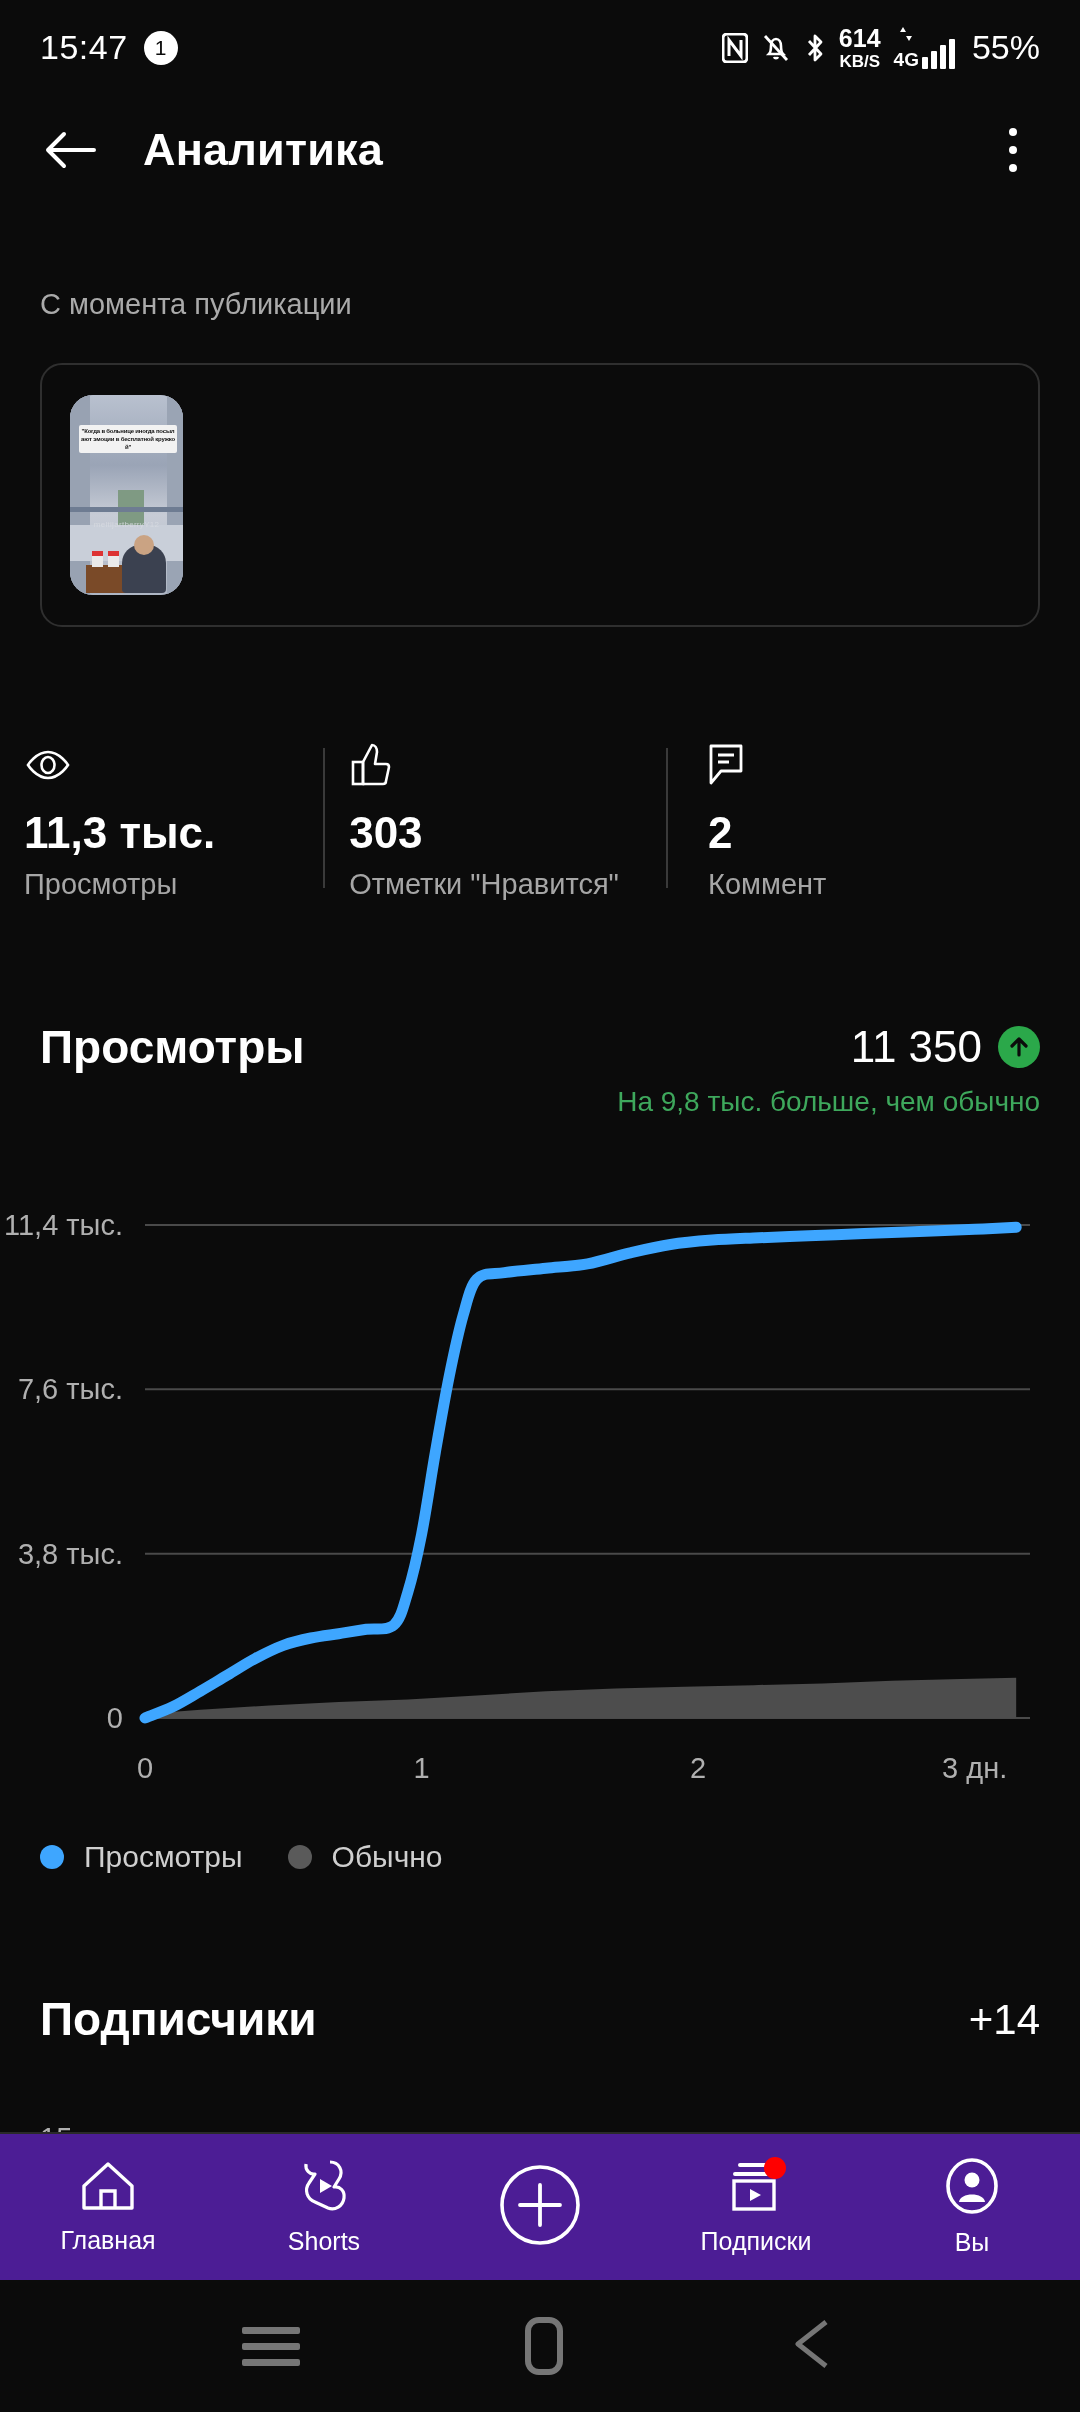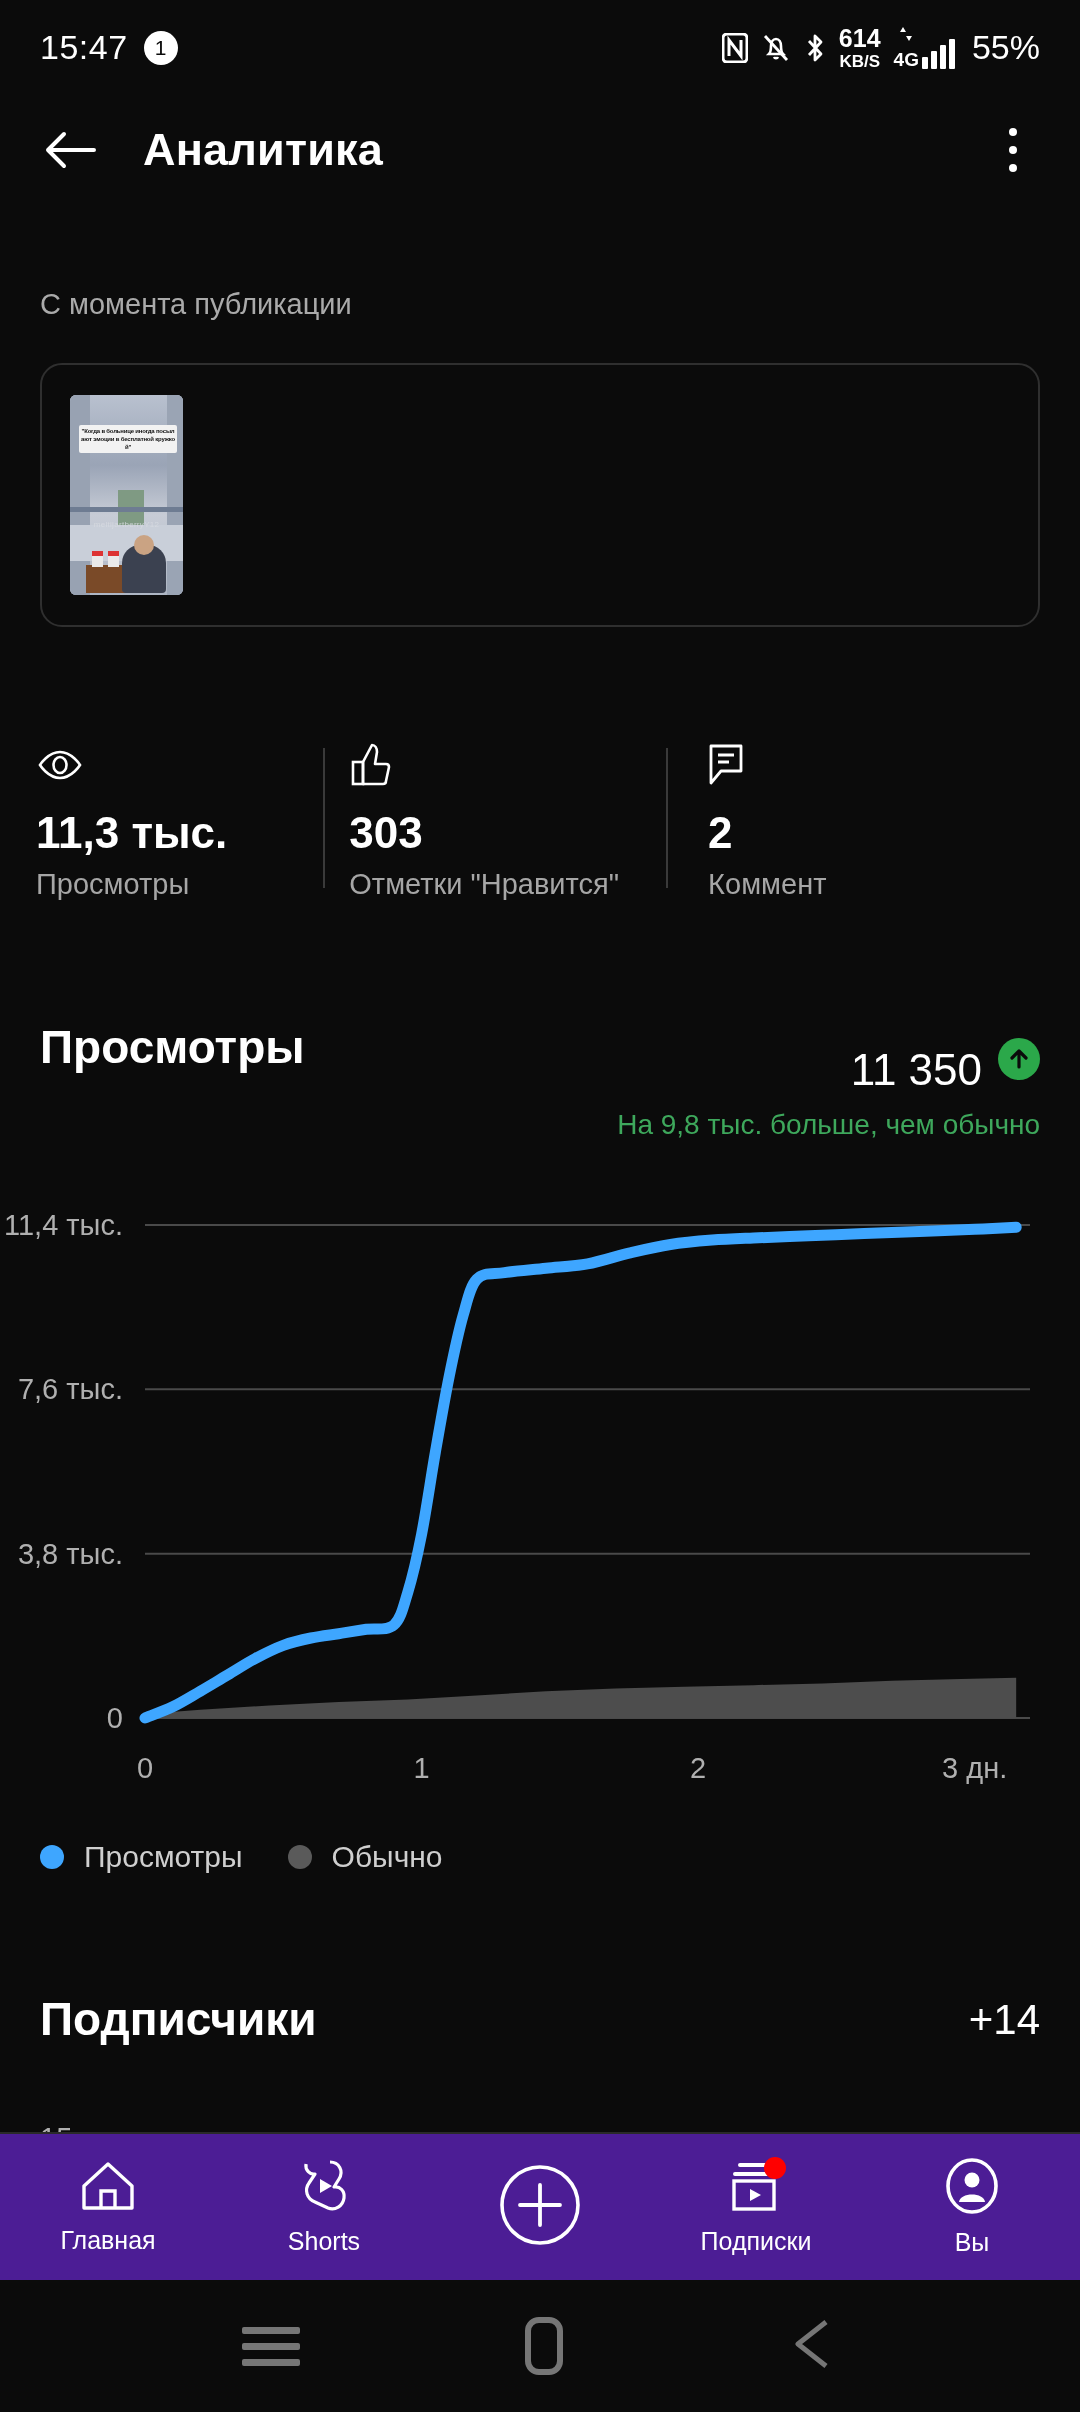--- a/index.html
+++ b/index.html
@@ -63,21 +63,21 @@
     font-size:29px; color:#aaa;
   }
 
   
   .video-card{
     position:absolute; top:363px; left:40px; width:1000px; height:85px;
     border:2px solid #2f2f2f; border-radius:22px;
     height:auto; padding:30px 28px; display:flex; gap:34px; align-items:flex-start;
   }
   .thumb{
-    width:113px; height:200px; border-radius:6px; overflow:hidden;
+    width:113px; height:200px; border-radius:23px; overflow:hidden;
     background:#8b92a4; position:relative; flex:none;
   }
   .thumb .sky{ position:absolute; inset:0; background:linear-gradient(#b9c1cf 0%, #9aa4b6 35%, #c7ccd6 60%, #aeb6c4 100%); }
   .thumb .wallL{ position:absolute; left:0; top:0; bottom:0; width:20px; background:#98a2b2; }
   .thumb .wallR{ position:absolute; right:0; top:0; bottom:0; width:16px; background:#9aa4b4; }
   .thumb .door{ position:absolute; left:48px; top:95px; width:26px; height:58px; background:#7f9a83; }
   .thumb .floor{ position:absolute; left:0; right:0; bottom:34px; height:36px; background:#c9cfd9; }
   .thumb .rail{ position:absolute; left:0; right:0; top:112px; height:5px; background:#6e7c92; }
   .thumb .capt{
     position:absolute; left:9px; right:6px; top:30px;
@@ -96,39 +96,39 @@
   .thumb .cup2{ position:absolute; left:38px; bottom:28px; width:11px; height:16px; background:#eaeaea; border-top:5px solid #d33; }
   .vc-text{ padding-top:8px; min-width:0; }
   .vc-title{ font-size:34px; color:#fff; font-weight:400; white-space:nowrap; }
   .vc-date{ font-size:30px; color:#9b9b9b; margin-top:10px; white-space:nowrap; }
 
   
   .stats{
     position:absolute; top:740px; left:0; width:1080px; height:180px;
     display:flex;
   }
-  .stat{ position:relative; padding-left:36px; }
+  .stat{ position:relative; padding-left:24px; }
   .stat:nth-child(1){ width:328px; }
   .stat:nth-child(2){ width:348px; padding-left:26px; }
   .stat:nth-child(3){ width:420px; padding-left:42px; }
   .stat .divider{
     position:absolute; left:0; top:8px; width:2px; height:140px; background:#3a3a3a;
   }
   .stat-icon{ height:50px; display:flex; align-items:center; }
   .stat-value{ font-size:44px; font-weight:700; margin-top:18px; color:#fff; }
   .stat-label{ font-size:29px; color:#a6a6a6; margin-top:10px; white-space:nowrap; }
 
   
   .chart-head{
     position:absolute; top:1020px; left:40px; width:1000px; height:110px;
   }
   .ch-title{ font-size:46px; font-weight:700; color:#fff; }
   .ch-right{ position:absolute; right:0; top:2px; text-align:right; }
   .ch-value-row{ display:flex; align-items:center; justify-content:flex-end; gap:16px; }
-  .ch-value{ font-size:44px; font-weight:500; color:#fff;margin-top:23px; }
+  .ch-value{ font-size:44px; font-weight:500; color:#fff; }
   .ch-arrow{
     width:42px; height:42px; border-radius:50%; background:#2ba84a;
     display:flex; align-items:center; justify-content:center;
   }
   .ch-sub{ font-size:28px; color:#3ea85c; margin-top:14px; white-space:nowrap; }
 
   
   .chart-wrap{ position:absolute; top:1190px; left:0; width:1080px; height:700px; }
   .chart-svg{ display:block; }
   .ytick{ font-size:29px; fill:#b0b0b0; font-family:"Liberation Sans", sans-serif; }

